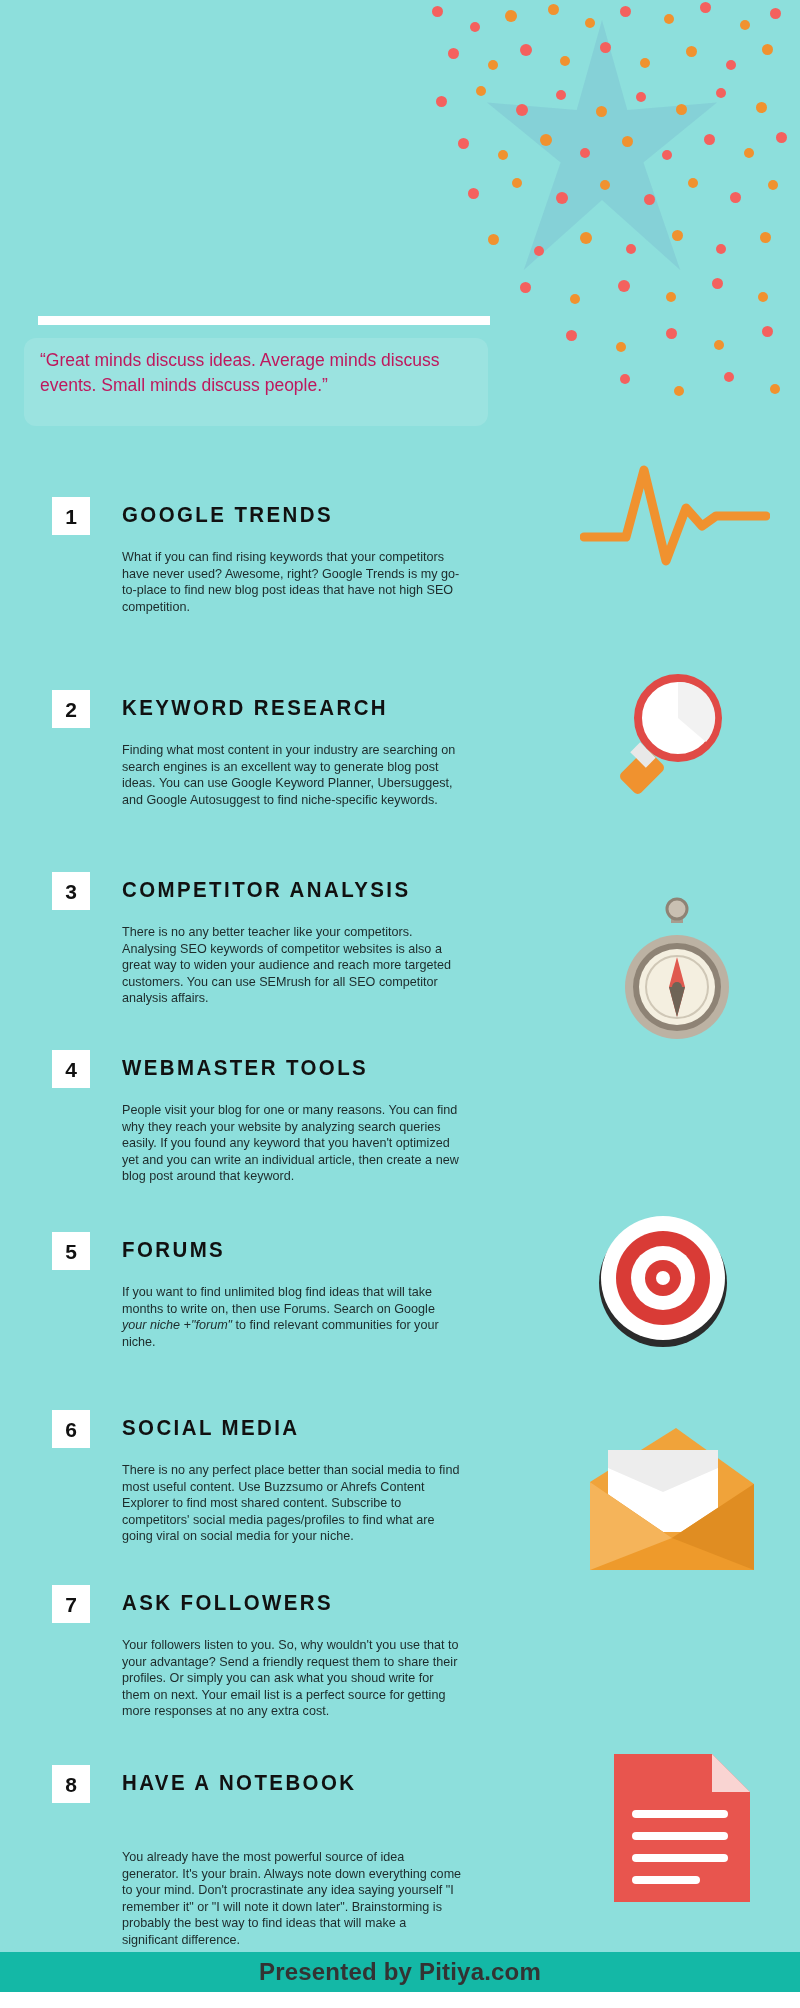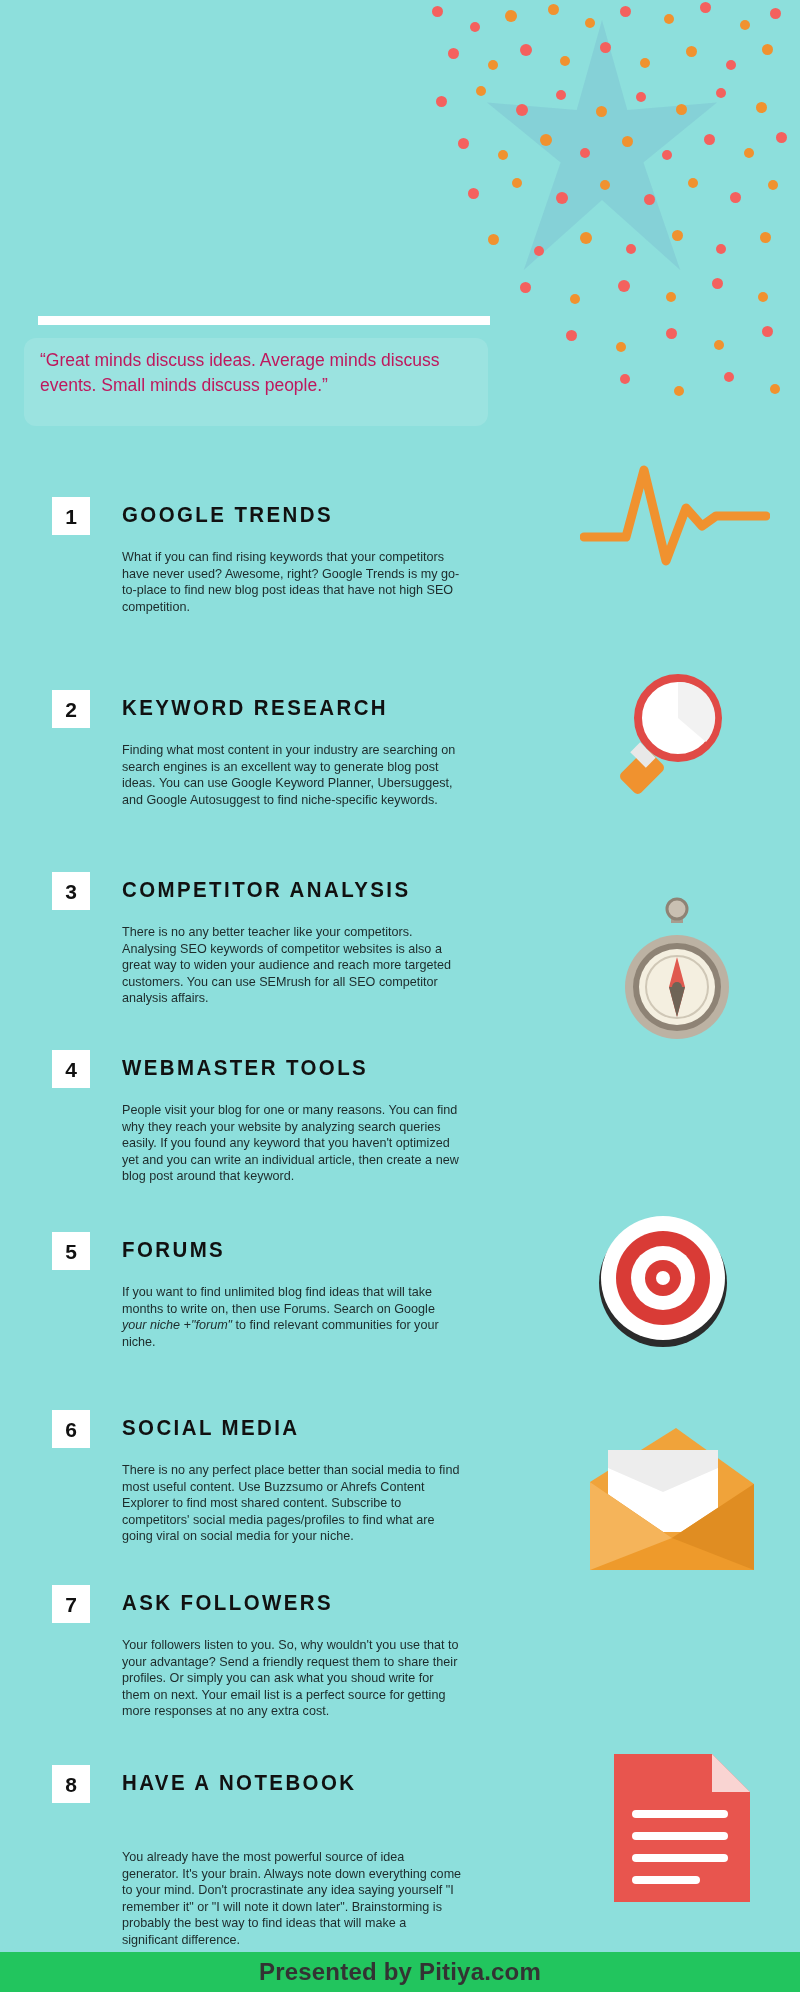--- a/index.html
+++ b/index.html
@@ -90,21 +90,21 @@
   }
   .item-body {
     position: absolute; left: 122px; top: 52px;
     width: 340px;
     font-size: 12.6px; line-height: 16.6px; color: #1d2b2b;
   }
   .item-body i { font-style: italic; }
   
   .footer {
     position: absolute; left: 0; top: 1952px;
-    width: 800px; height: 40px; background: #22c55e;
+    width: 800px; height: 40px; background: #14b8a6;
     display: flex; align-items: center; justify-content: center;
   }
   .footer-text {
     font-size: 24px; font-weight: bold; color: #333333;
     letter-spacing: .2px;
   }
   
   .illus { position: absolute; }
   svg { display: block; }
 </style>

